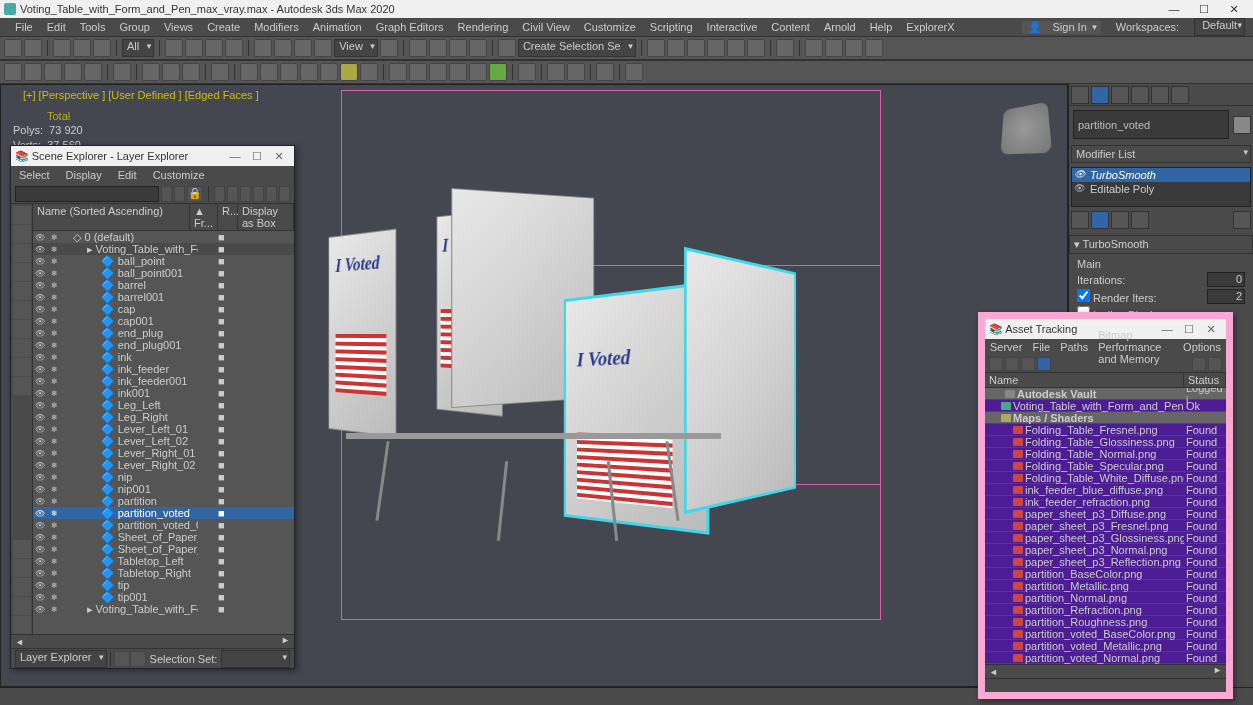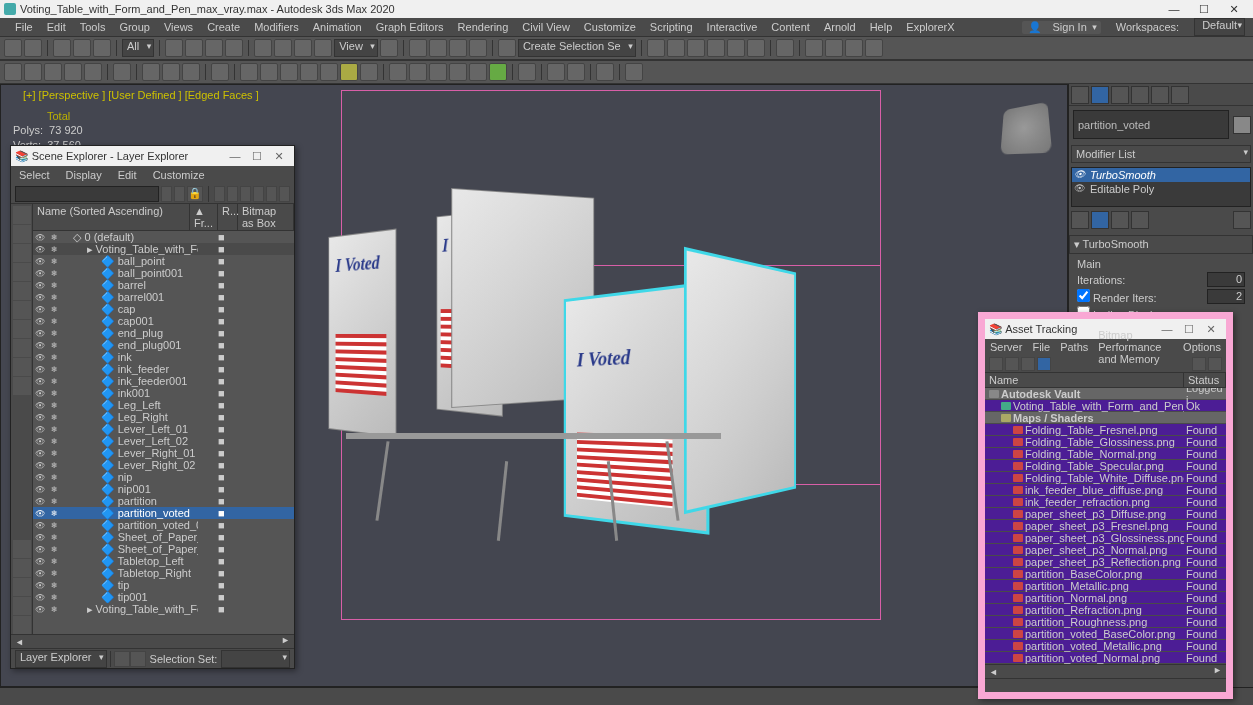--- a/index.html
+++ b/index.html
@@ -375,21 +375,21 @@
       <span class="sq"></span>
       <span class="sq"></span>
       <span class="sq"></span>
       <span class="sq"></span>
     </div>
     <div class="se-list" id="se-list">
       <div class="se-hdr">
         <div style="flex:1">Name (Sorted Ascending)</div>
         <div style="width:28px">▲ Fr...</div>
         <div style="width:20px">R...</div>
-        <div style="width:56px">Bitmap as Box</div>
+        <div style="width:56px">Display as Box</div>
       </div>
     <div class="se-row">
           <span class="se-vis">👁</span>
           <span class="se-vis">❄</span>
           <span class="se-name" style="padding-left:12px">◇ 0 (default)</span>
           <span style="width:20px"></span>
           <span style="width:20px">■</span>
           <span style="width:56px"></span>
         </div>
         <div class="se-row group">
@@ -673,21 +673,21 @@
     <span style="flex:1"></span>
     <span class="sq"></span>
     <span class="sq"></span>
   </div>
   <div class="at-hdr">
     <div style="flex:1">Name</div>
     <div style="width:42px">Status</div>
   </div>
   <div class="at-list" id="at-list">
       <div class="at-row hdr">
-        <span class="at-name" style="padding-left:4px"><span class="at-icon vault"></span><b>Autodesk Vault</b></span>
+        <span class="at-name" style="padding-left:20px"><span class="at-icon vault"></span><b>Autodesk Vault</b></span>
         <span class="at-status">Logged i</span>
       </div>
       <div class="at-row">
         <span class="at-name" style="padding-left:16px"><span class="at-icon file"></span>Voting_Table_with_Form_and_Pen_max_vray.max</span>
         <span class="at-status">Ok</span>
       </div>
       <div class="at-row hdr">
         <span class="at-name" style="padding-left:16px"><span class="at-icon folder"></span><b>Maps / Shaders</b></span>
         <span class="at-status"></span>
       </div>

